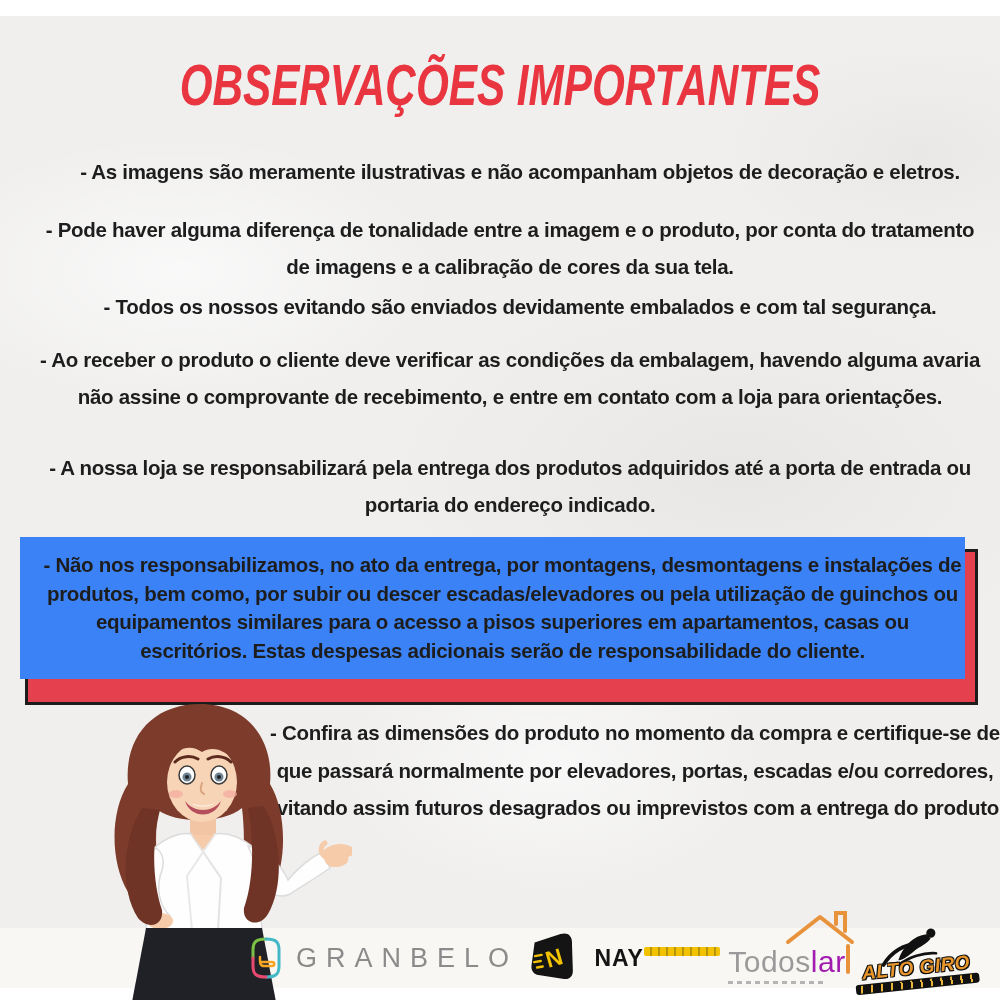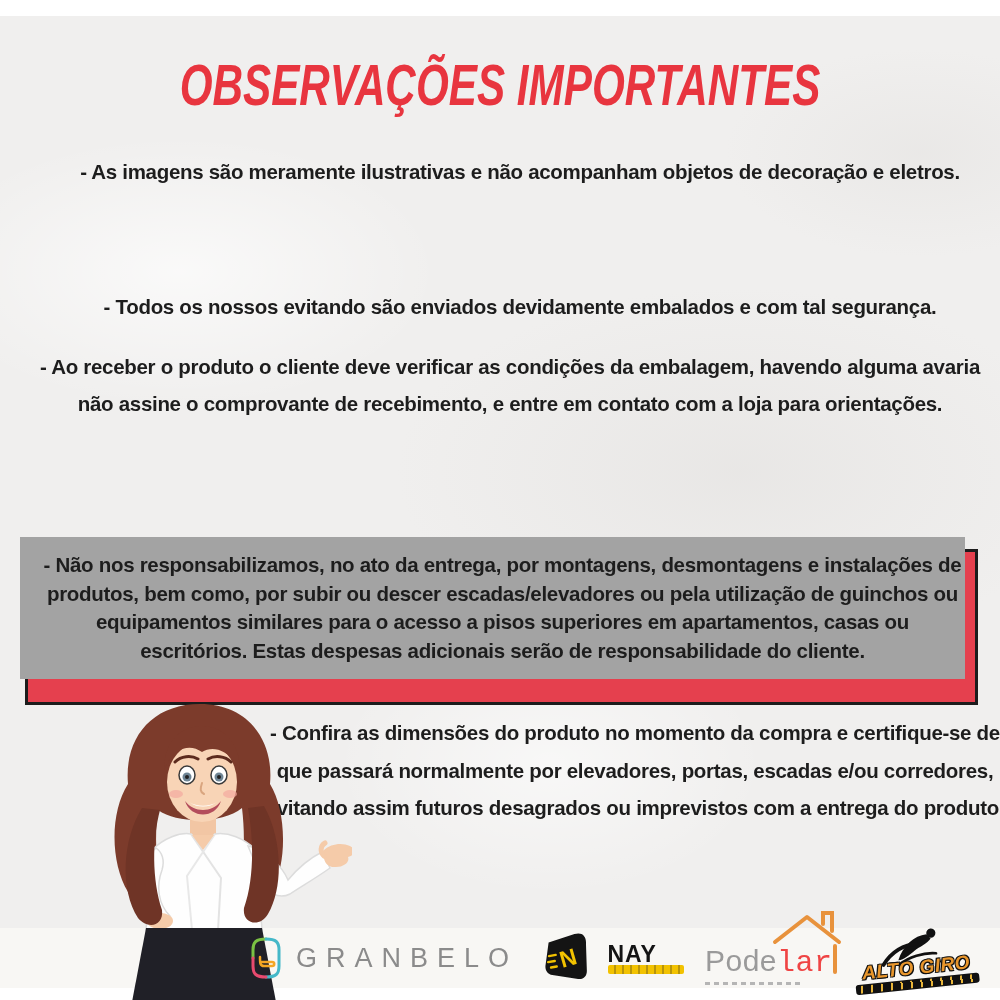--- a/index.html
+++ b/index.html
@@ -22,53 +22,53 @@
     color:#e8353f;transform:scale(0.88,1.2);transform-origin:center top;
   }
   .para{
     position:absolute;margin:0;font-weight:bold;font-size:20.5px;
     letter-spacing:-0.3px;line-height:37px;text-align:center;color:#1d1d1d;padding-left:20px;
   }
   .nowrap{white-space:nowrap;}
   .p1{top:158px;left:0;width:100%;line-height:28px;}
   .p2{top:211px;left:50%;transform:translateX(-50%);width:930px;}
   .p3{top:293px;left:0;width:100%;line-height:28px;}
-  .p4{top:341px;left:50%;transform:translateX(-50%);width:945px;margin-top:7px;}
+  .p4{top:341px;left:50%;transform:translateX(-50%);width:945px;}
   .p5{top:449px;left:50%;transform:translateX(-50%);width:975px;}
   .box-wrap{position:absolute;top:537px;left:20px;width:945px;height:142px;}
   .box-frame{
     position:absolute;left:5px;top:12px;right:-13px;bottom:-26px;
     background:#e5404e;border:3px solid #1c1c1c;
   }
   .box-inner{
-    position:absolute;left:0;top:0;width:100%;height:100%;background:#a3a3a3;
+    position:absolute;left:0;top:0;width:100%;height:100%;background:#3b82f6;
     display:flex;align-items:center;justify-content:center;
   }
   .box-inner .para{position:static;width:930px;line-height:28.5px;}
   .p6{top:714px;left:245px;width:740px;line-height:37.5px;}
   .footer-band{position:absolute;left:0;top:928px;width:1000px;height:60px;background:#f8f7f4;}
   .woman{position:absolute;left:52px;top:690px;width:300px;height:312px;}
   .logo-row{
     position:absolute;left:248px;top:928px;width:728px;height:60px;
     display:flex;justify-content:space-between;
   }
   .logo{display:flex;align-items:center;}
   .granbelo-text{
     font-size:27px;letter-spacing:9px;color:#8b8b8b;font-weight:normal;margin-left:12px;
   }
-  .nay-stack{display:flex;flex-direction:column;align-items:flex-start;margin-left:16px;}
+  .nay-stack{display:flex;align-items:flex-start;margin-left:16px;}
   .nay-text{font-size:23px;font-weight:bold;color:#141414;letter-spacing:1px;line-height:22px;}
   .nay-bar{
     width:76px;height:9px;border-radius:2px;
     background:repeating-linear-gradient(90deg,#f2c200 0 6px,#b8940a 6px 8px);
   }
   .lauralar{position:relative;padding-top:14px;}
   .lauralar-text{font-size:30px;letter-spacing:0.5px;line-height:30px;}
   .lauralar-gray{color:#9a9a9a;}
-  .lauralar-orange{color:#ef4444;font-family:Liberation Mono, monospace;}
+  .lauralar-orange{color:#a21caf;}
   .lauralar-house{position:absolute;top:-18px;right:-16px;}
   .lauralar-tagline{
     width:96px;height:3px;margin-top:4px;
     background:repeating-linear-gradient(90deg,#b5b5b5 0 5px,transparent 5px 9px);
   }
   .altogiro{display:flex;flex-direction:column;align-items:center;transform:rotate(-6deg);}
   .altogiro-text{
     font-size:19px;font-weight:bold;font-style:italic;color:#e8962c;margin-top:-8px;
     letter-spacing:0.5px;
     text-shadow:-1px -1px 0 #111,1px -1px 0 #111,-1px 1px 0 #111,1px 1px 0 #111;
@@ -81,22 +81,24 @@
 </style>
 </head>
 <body>
 
 <div class="canvas">
   <div class="bg"></div>
 
   <h1 class="title">OBSERVAÇÕES IMPORTANTES</h1>
 
   <p class="para p1 nowrap">- As imagens são meramente ilustrativas e não acompanham objetos de decoração e eletros.</p>
+  <p class="para p2">- Pode haver alguma diferença de tonalidade entre a imagem e o produto, por conta do tratamento de imagens e a calibração de cores da sua tela.</p>
   <p class="para p3 nowrap">- Todos os nossos evitando são enviados devidamente embalados e com tal segurança.</p>
   <p class="para p4">- Ao receber o produto o cliente deve verificar as condições da embalagem, havendo alguma avaria não assine o comprovante de recebimento, e entre em contato com a loja para orientações.</p>
+  <p class="para p5">- A nossa loja se responsabilizará pela entrega dos produtos adquiridos até a porta de entrada ou portaria do endereço indicado.</p>
 
   <div class="box-wrap">
     <div class="box-frame"></div>
     <div class="box-inner">
       <p class="para">- Não nos responsabilizamos, no ato da entrega, por montagens, desmontagens e instalações de produtos, bem como, por subir ou descer escadas/elevadores ou pela utilização de guinchos ou equipamentos similares para o acesso a pisos superiores em apartamentos, casas ou escritórios. Estas despesas adicionais serão de responsabilidade do cliente.</p>
     </div>
   </div>
 
   <p class="para p6">- Confira as dimensões do produto no momento da compra e certifique-se de que passará normalmente por elevadores, portas, escadas e/ou corredores, evitando assim futuros desagrados ou imprevistos com a entrega do produto.</p>
 
@@ -176,21 +178,21 @@
     </div>
 
     <div class="logo lauralar">
       <svg class="lauralar-house" width="80" height="64" viewBox="0 0 80 64" aria-hidden="true">
         <path d="M6,32 L38,7 L70,32" stroke="#e8923c" stroke-width="4" fill="none" stroke-linejoin="round" stroke-linecap="round"></path>
         <path d="M54,14 L54,3 L63,3 L63,21" stroke="#e8923c" stroke-width="4" fill="none" stroke-linecap="round"></path>
         <path d="M66,36 L66,62" stroke="#e8923c" stroke-width="4" stroke-linecap="round"></path>
       </svg>
       <div>
         <span class="lauralar-text">
-          <span class="lauralar-gray">Pode</span><span class="lauralar-orange">lar</span>
+          <span class="lauralar-gray">Todos</span><span class="lauralar-orange">lar</span>
         </span>
         <div class="lauralar-tagline"></div>
       </div>
     </div>
 
     <div class="logo altogiro">
       <svg width="104" height="44" viewBox="0 0 104 48" aria-hidden="true">
         <circle cx="76" cy="9" r="6" fill="#111"></circle>
         <path d="M30,40 C38,22 54,10 70,10 L75,16 C70,22 60,25 52,30 C44,35 38,40 30,40 Z" fill="#111"></path>
         <path d="M10,44 C22,28 40,20 56,21" stroke="#111" stroke-width="5" fill="none" stroke-linecap="round"></path>

